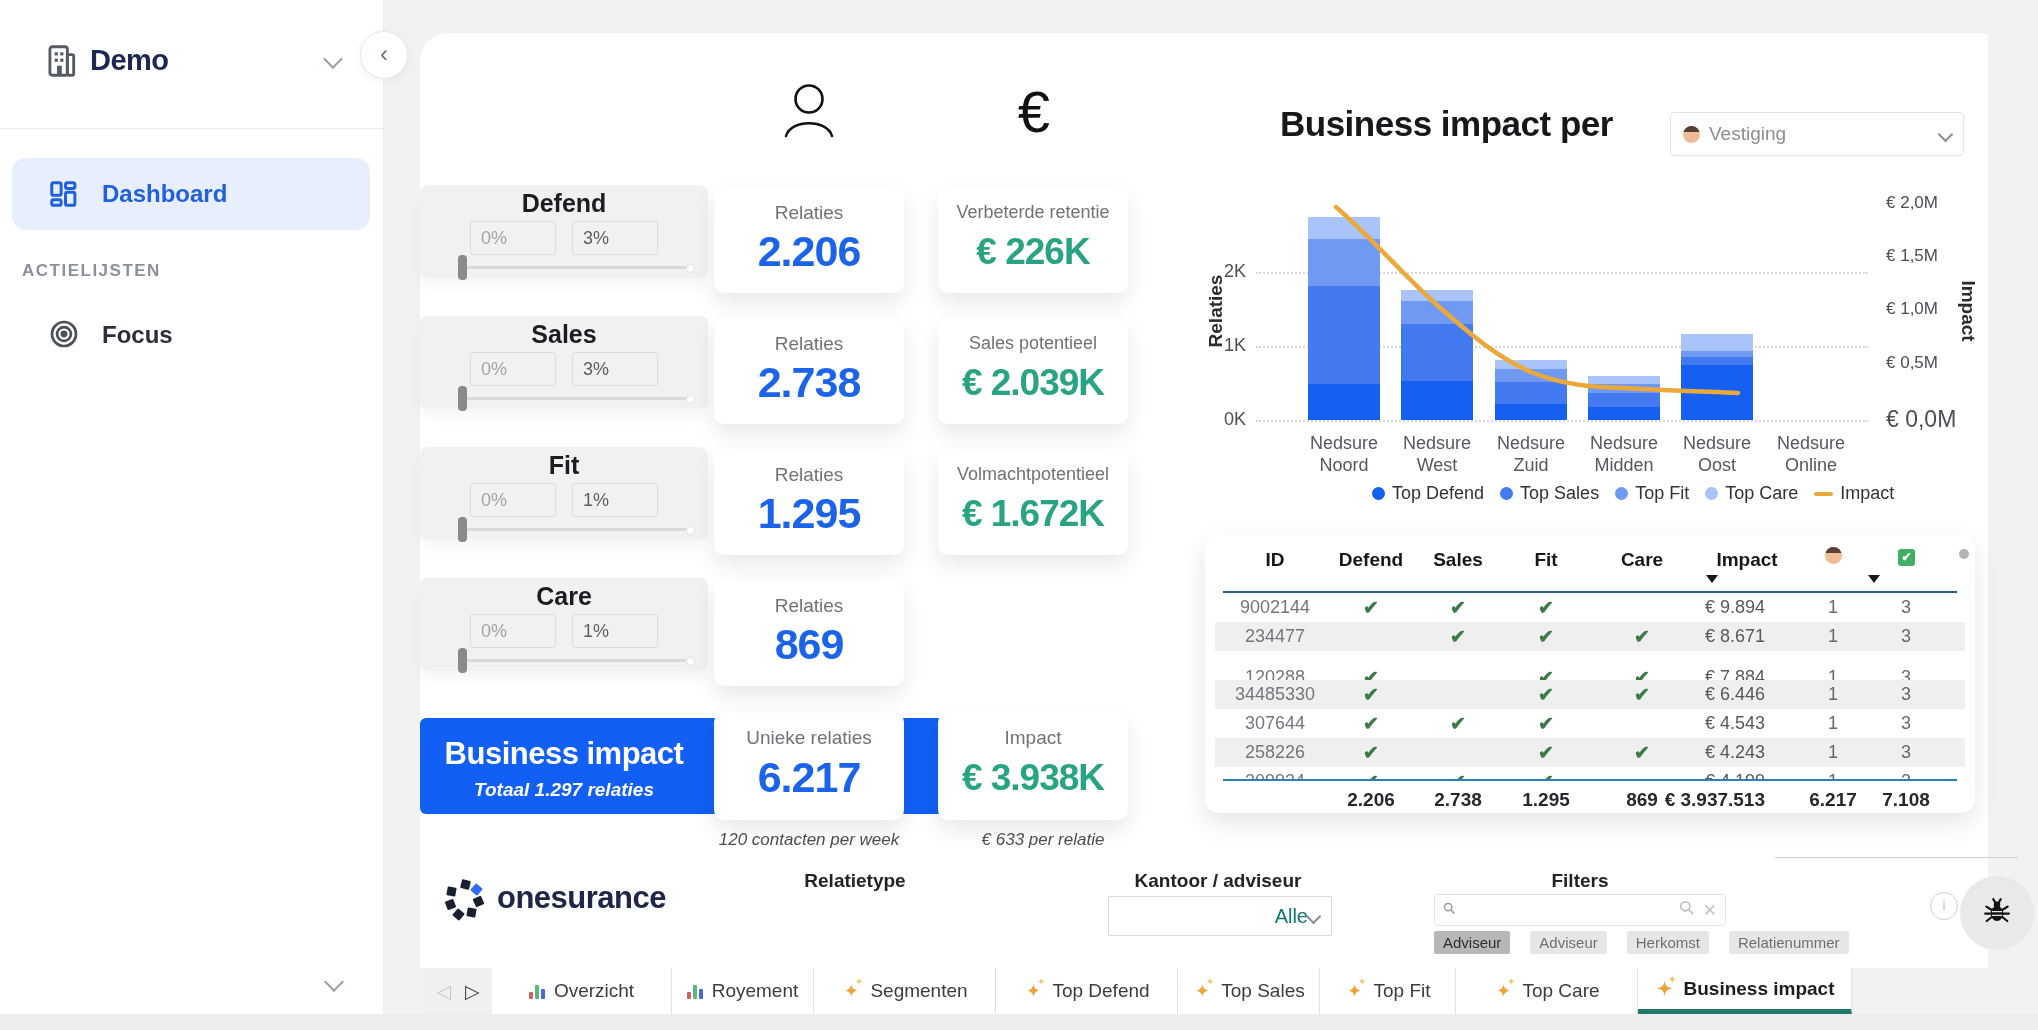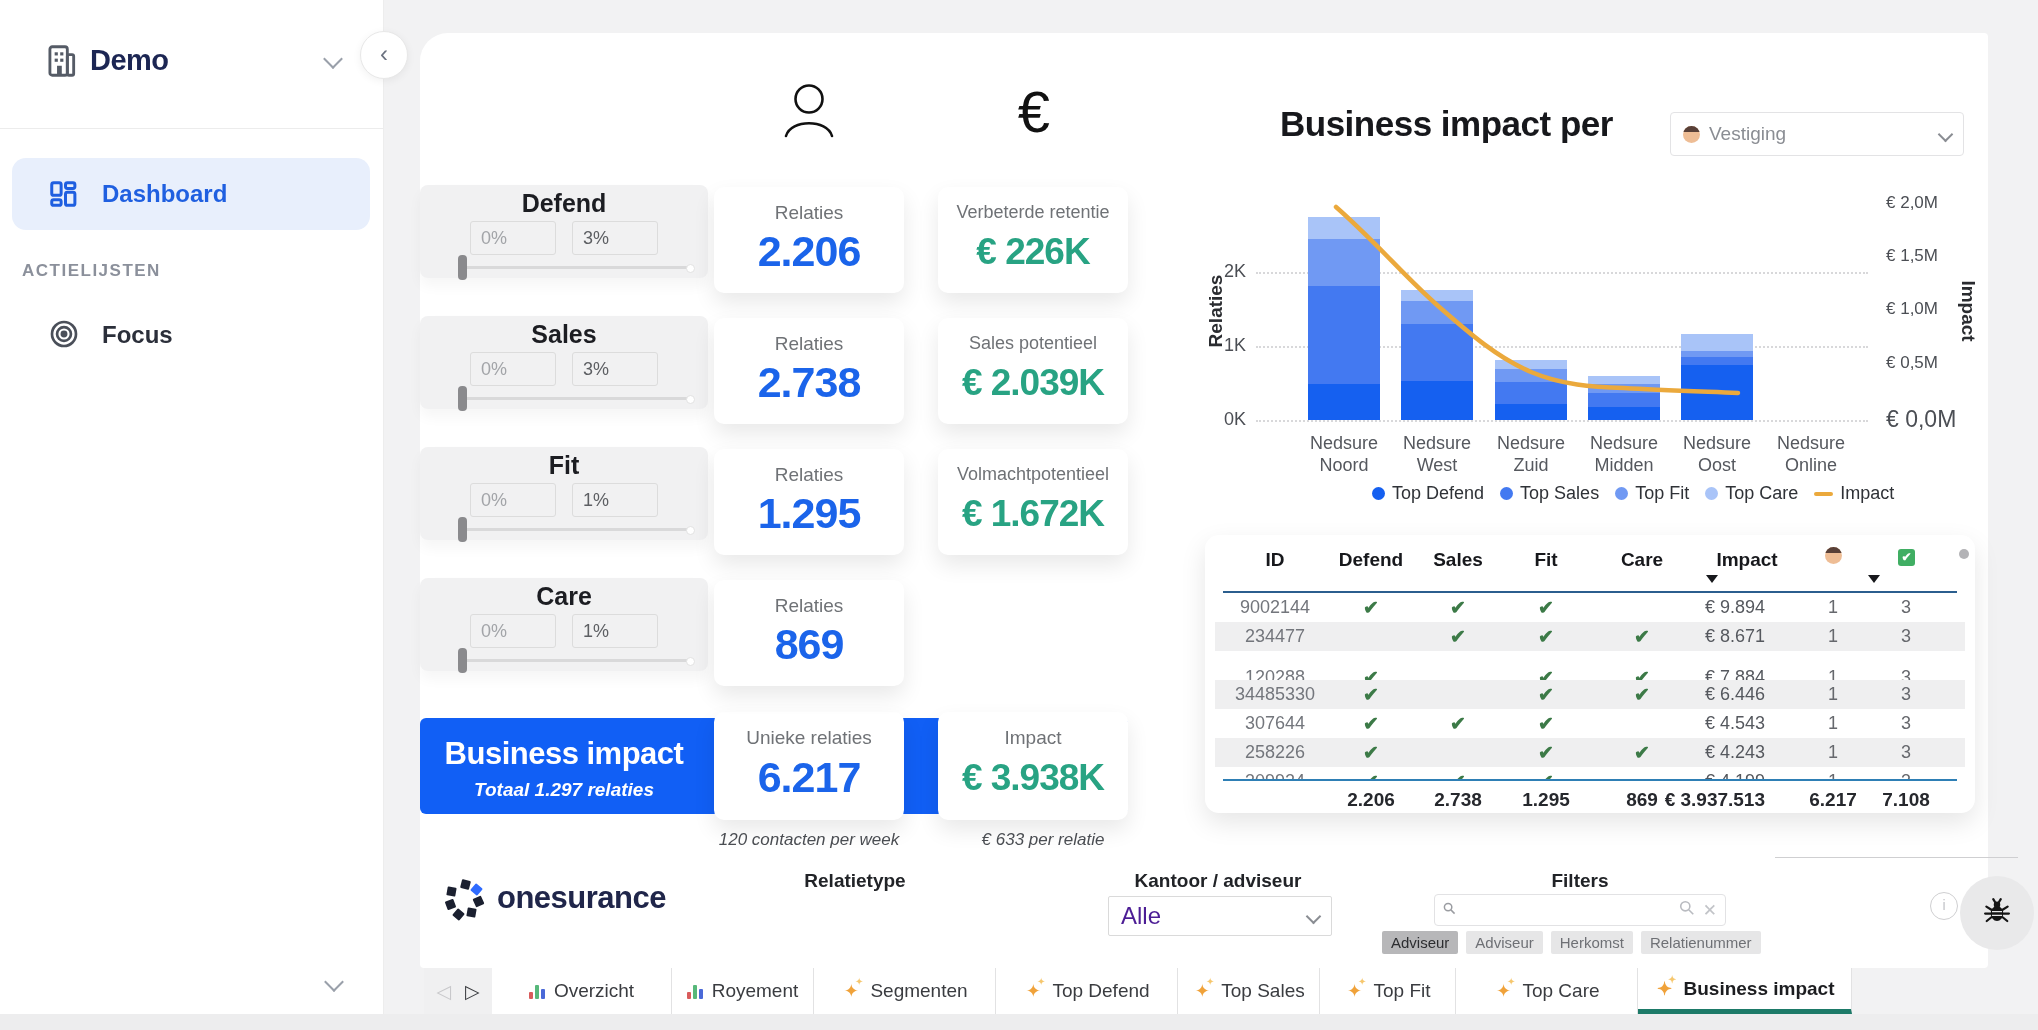--- a/index.html
+++ b/index.html
@@ -51,21 +51,21 @@
   .td{font-size:18px;color:#73767c;text-align:center;}
   .check{color:#3c7a47;font-size:19px;font-weight:bold;text-align:center;}
   .sort-tri{width:0;height:0;border-left:6px solid transparent;border-right:6px solid transparent;border-top:8px solid #17181c;}
   .stripe{background:#efeff0;}
   .tbl-line{background:#2b5e8e;height:2px;}
   .total{font-size:19px;font-weight:600;color:#26282d;text-align:center;}
   
   .brand{font-size:31px;font-weight:800;color:#20264a;letter-spacing:-0.5px;}
   .f-label{font-size:19px;font-weight:bold;color:#212327;text-align:center;}
   .alle-dd{background:#fff;border:1px solid #dadada;border-radius:2px;display:flex;align-items:center;padding:0 12px;box-sizing:border-box;}
-  .alle-text{font-size:24px;color:#4c1d95;flex:1;}
+  .alle-text{font-size:20px;color:#0f766e;flex:1;text-align:right;}
   .search-box{background:#fff;border:1px solid #e2e2e4;border-radius:4px;display:flex;align-items:center;padding:0 8px;box-sizing:border-box;}
   .tag{font-size:15px;padding:3px 9px;border-radius:2px;background:#e6e6e7;color:#6e7075;}
   .tag.sel{background:#b7b7b9;color:#2c2d30;}
   .cb-panel{background:#ececec;border-radius:10px;}
   .cb-row{display:flex;align-items:center;gap:9px;}
   .cb-box{width:15px;height:15px;border:1.6px solid #8d8f94;border-radius:2px;background:#fdfdfd;}
   .cb-label{font-size:19px;color:#46484d;}
   
   .face{width:17px;height:17px;border-radius:50%;background:#eebd95;position:relative;overflow:hidden;display:inline-block;}
   .face:before{content:"";position:absolute;left:0;top:0;width:100%;height:6px;background:#584038;}
@@ -338,21 +338,21 @@
     </span>
     <span style="flex:1;"></span>
     <span>
       <svg width="16" height="16" viewBox="0 0 14 14" fill="none" stroke="#b9bbc0" stroke-width="1.4">
           <circle cx="5.5" cy="5.5" r="4"></circle>
           <path d="M8.5 8.5 L12.5 12.5"></path>
         </svg>
     </span>
     <span style="color:#c2c4c8;font-size:17px;margin-left:8px;">✕</span>
   </div>
-  <div id="filter-tags" class="abs" style="left:1382px;top:931px;display:flex;gap:8px;">
+  <div id="filter-tags" class="abs" style="left:1434px;top:931px;display:flex;gap:20px;">
       <span class="tag sel">Adviseur</span>
       <span class="tag">Adviseur</span>
       <span class="tag">Herkomst</span>
       <span class="tag">Relatienummer</span>
     </div>
 
   <div class="abs" style="left:1775px;top:857px;width:243px;height:1px;background:#cfcfd1;"></div>
   <div class="abs" style="left:1930px;top:892px;width:26px;height:26px;border-radius:50%;border:1.6px solid #cfcfd1;color:#c2c4c8;font-size:14px;text-align:center;line-height:24px;">i</div>
   <div class="abs" style="left:1960px;top:876px;width:74px;height:74px;border-radius:50%;background:#e9e9ea;display:flex;align-items:center;justify-content:center;">
     <span>

